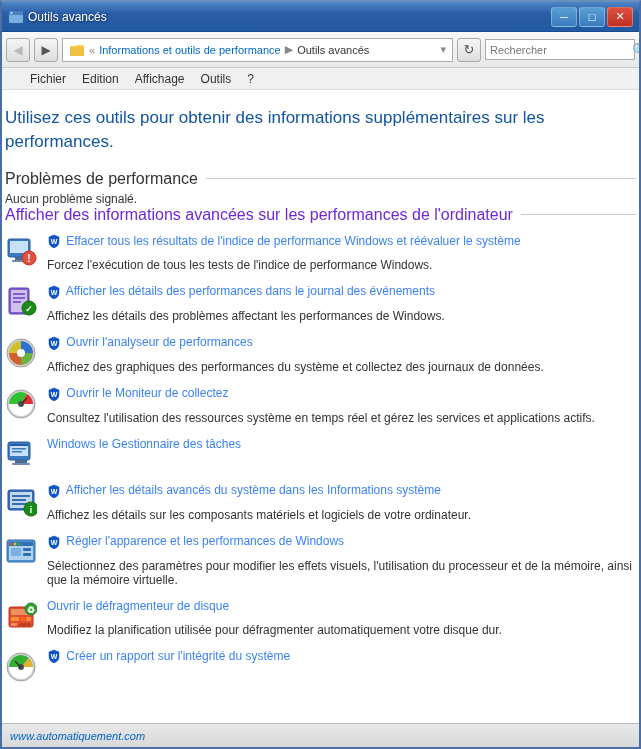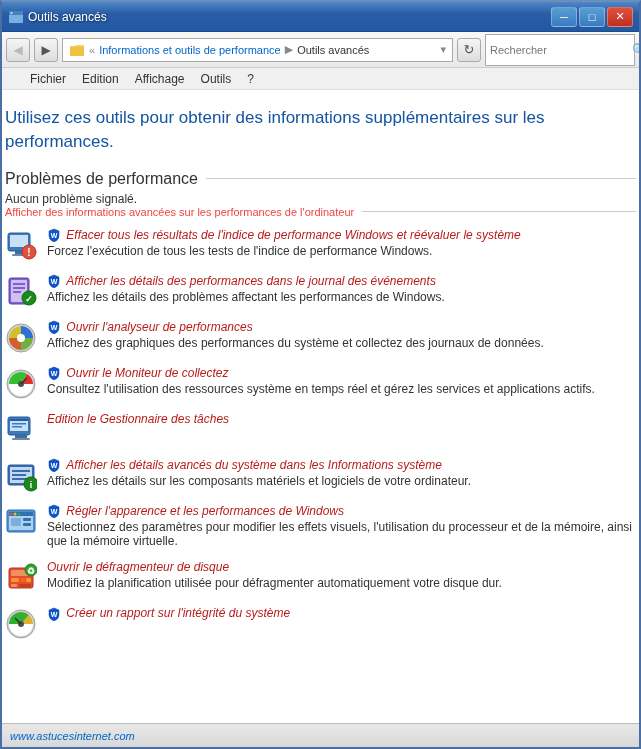--- a/index.html
+++ b/index.html
@@ -112,21 +112,21 @@
       background: linear-gradient(to bottom, #f5f5f5, #ddd);
       cursor: pointer;
       display: flex;
       align-items: center;
       justify-content: center;
       font-size: 13px;
       color: #555;
     }
     .search-bar {
       width: 150px;
-      height: 32px;
+      height: 21px;
       border: 1px solid #aaa;
       background: white;
       display: flex;
       align-items: center;
       padding: 0 4px;
       border-radius: 0;
     }
     .search-input {
       flex: 1;
       border: none;
@@ -200,22 +200,22 @@
       margin-left: 0;
     }
 
     .section-header2 {
       display: flex;
       align-items: center;
       gap: 8px;
       margin-bottom: 10px;
     }
     .section-label2 {
-      font-size: 11px;
-      color: #ef4444;
+      font-size: 16px;
+      color: #6d28d9;
       white-space: nowrap;
     }
 
     .tool-item {
       display: flex;
       align-items: flex-start;
       gap: 10px;
       margin-bottom: 12px;
     }
     .tool-icon {
@@ -228,31 +228,30 @@
       margin-top: 2px;
     }
     .tool-icon svg {
       width: 32px;
       height: 32px;
     }
     .tool-text {
       flex: 1;
     }
     .tool-link {
-      color: #b91c1c;
+      color: #3b82f6;
       font-size: 12px;
       cursor: pointer;
       text-decoration: none;
       display: inline;
-      font-style: italic;
     }
     .tool-desc {
       font-size: 12px;
       color: #333;
-      margin-top: 2px;
+      margin-top: 10px;
     }
 
     .status-bar {
       position: absolute;
       bottom: 0;
       left: 0;
       right: 0;
       height: 24px;
       background: linear-gradient(to bottom, #e8e8e8, #d8d8d8);
       border-top: 1px solid #bbb;
@@ -431,21 +430,21 @@
         <rect x="5" y="5" width="18" height="12" fill="#c8e0f8"></rect>
         <rect x="5" y="5" width="18" height="2" fill="#2060a0"></rect>
         <rect x="7" y="9" width="14" height="1.5" fill="#3a7abf"></rect>
         <rect x="7" y="12" width="10" height="1.5" fill="#3a7abf"></rect>
         <rect x="10" y="21" width="12" height="3" fill="#4a6a8f"></rect>
         <rect x="7" y="24" width="18" height="2" rx="1" fill="#6a8aaf"></rect>
       </svg>
     </div>
     <div class="tool-text">
       <div>
-        <a class="tool-link">Edition le Gestionnaire des tâches</a>
+        <a class="tool-link">Windows le Gestionnaire des tâches</a>
       </div>
     </div>
   </div>
 
   <div class="tool-item">
     <div class="tool-icon">
       <svg viewBox="0 0 32 32" xmlns="http://www.w3.org/2000/svg">
         <rect x="3" y="5" width="26" height="20" rx="2" fill="#3a6aaf" stroke="#2a5a9f" stroke-width="1"></rect>
         <rect x="5" y="7" width="22" height="16" fill="#c0d8f0"></rect>
         <rect x="7" y="10" width="18" height="2" fill="#3a6aaf"></rect>
@@ -534,14 +533,14 @@
           <text x="7" y="10" text-anchor="middle" fill="white" font-size="7" font-weight="bold">W</text>
         </svg>
         <a class="tool-link">Créer un rapport sur l'intégrité du système</a>
       </div>
     </div>
   </div>
 
 </div>
 
 <div class="status-bar">
-  <span class="status-text">www.astucesinternet.com</span>
+  <span class="status-text">www.automatiquement.com</span>
 </div>
 
 </body></html>

